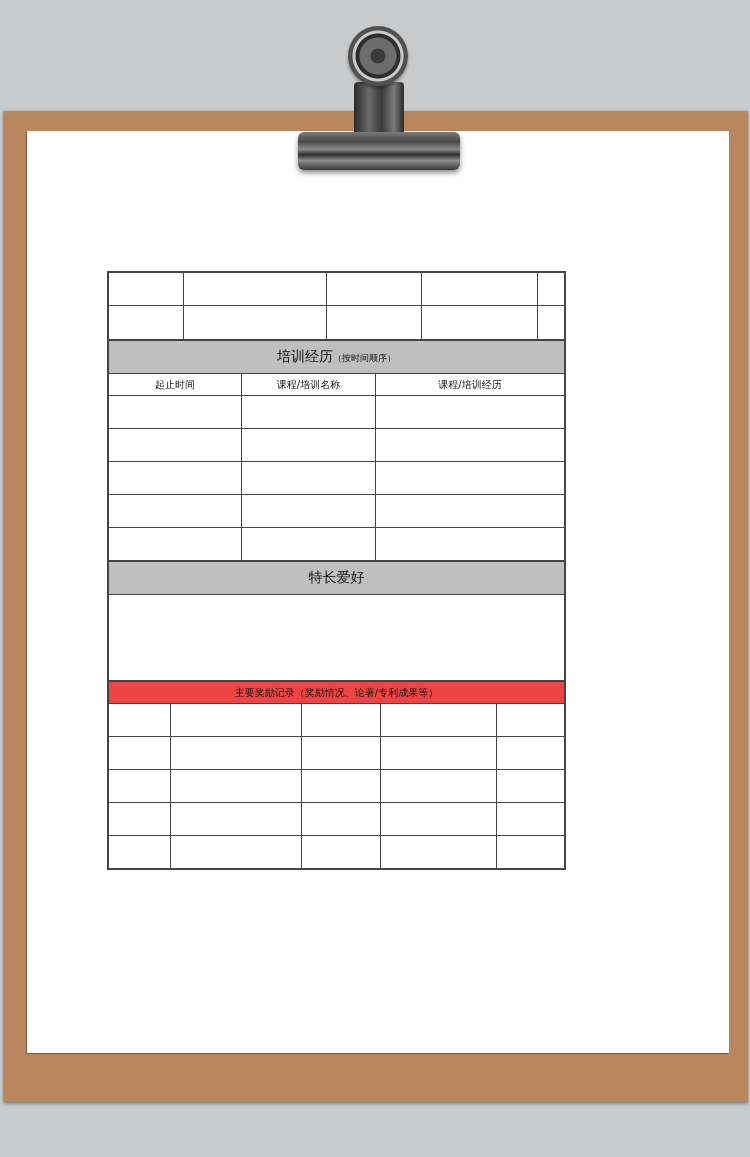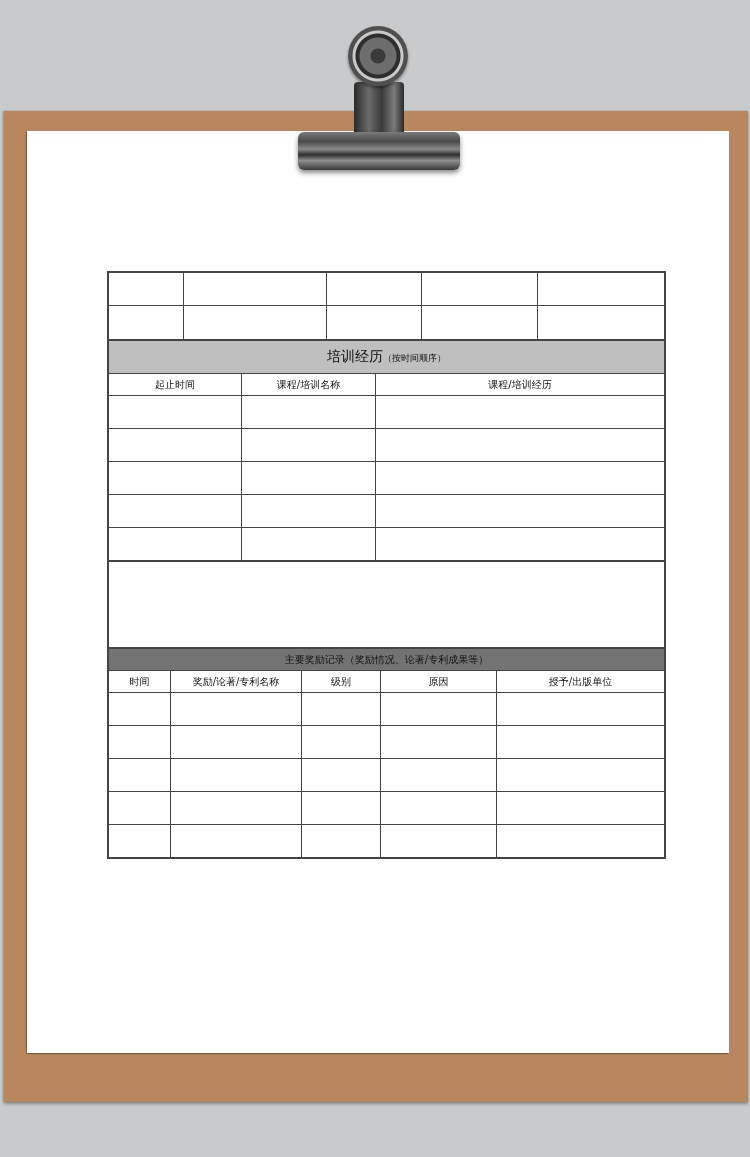--- a/index.html
+++ b/index.html
@@ -30,30 +30,30 @@
     background: linear-gradient(90deg, #2a2a2a 0%, #6b6b6b 30%, #3a3a3a 55%, #7a7a7a 80%, #2a2a2a 100%);
     border-radius:4px 4px 2px 2px;
   }
   .clip-base {
     position:absolute; left:2px; top:108px; width:162px; height:38px;
     border-radius:6px;
     background: linear-gradient(180deg, #7a7a7a 0%, #4a4a4a 25%, #8a8a8a 45%, #2f2f2f 60%, #8e8e8e 75%, #3a3a3a 100%);
     box-shadow: 0 3px 5px rgba(0,0,0,0.45);
   }
   .form {
-    position:absolute; left:107px; top:271px; width:559px;
+    position:absolute; left:107px; top:271px; width:459px;
     border:1px solid #444;
     box-sizing:border-box;
     color:#111;
   }
   table { border-collapse:collapse; width:100%; table-layout:fixed; }
   td { border:1px solid #444; padding:0; text-align:center; vertical-align:middle; }
   .hdr { background:#bfbfbf; font-size:14px; height:32px; }
   .hdr small { font-size:9px; }
-  .subhdr { background:#737373; font-size:10px; height:21px; }
+  .subhdr { background:#ef4444; font-size:10px; height:21px; }
   .colhdr td { font-size:10px; height:21px;margin-top:17px; }
   .r33 td { height:32px; }
   .r34 td { height:33px; }
   .blank { height:85px; }
 </style>
 </head>
 <body>
 
 <div class="board"></div>
 <div class="paper"></div>
@@ -132,45 +132,41 @@
     <tr class="r33">
       <td></td>
       <td></td>
       <td></td>
     </tr>
   </tbody>
     </table>
 
   <table>
     <tbody>
+        <tr>
+      <td class="hdr">特长爱好</td>
+    </tr>
     <tr>
       <td class="blank"></td>
     </tr>
   </tbody>
     </table>
 
   <table>
     <colgroup>
         <col style="width:62px">
         <col style="width:131px">
         <col style="width:79px">
         <col style="width:116px">
         <col>
       </colgroup>
     <tbody>
     <tr>
       <td colspan="5" class="subhdr">主要奖励记录（奖励情况、论著/专利成果等）</td>
     </tr>
-    <tr class="colhdr">
-      <td>时间</td>
-      <td>奖励/论著/专利名称</td>
-      <td>级别</td>
-      <td>原因</td>
-      <td>授予/出版单位</td>
-    </tr>
     <tr class="r33">
       <td></td>
       <td></td>
       <td></td>
       <td></td>
       <td></td>
     </tr>
     <tr class="r33">
       <td></td>
       <td></td>

